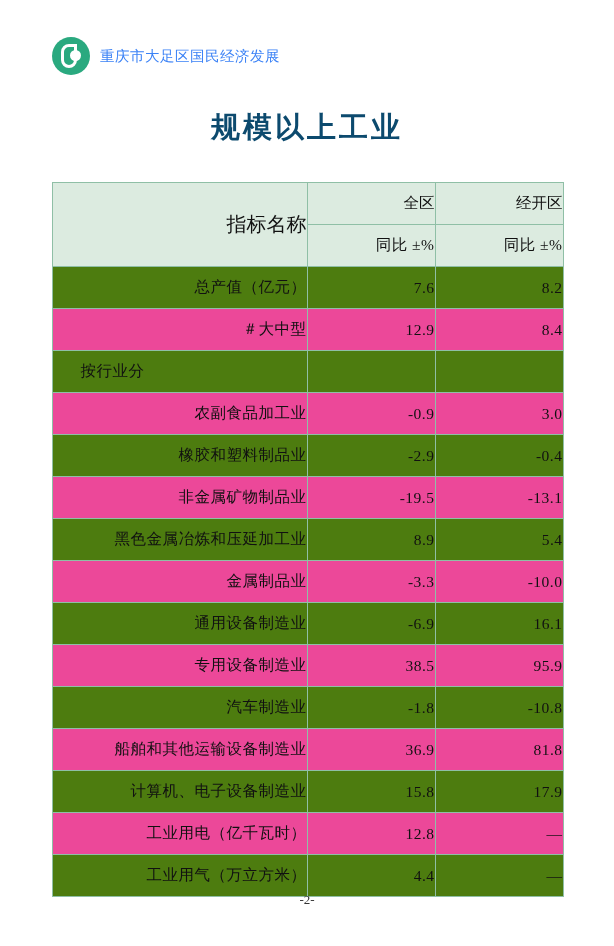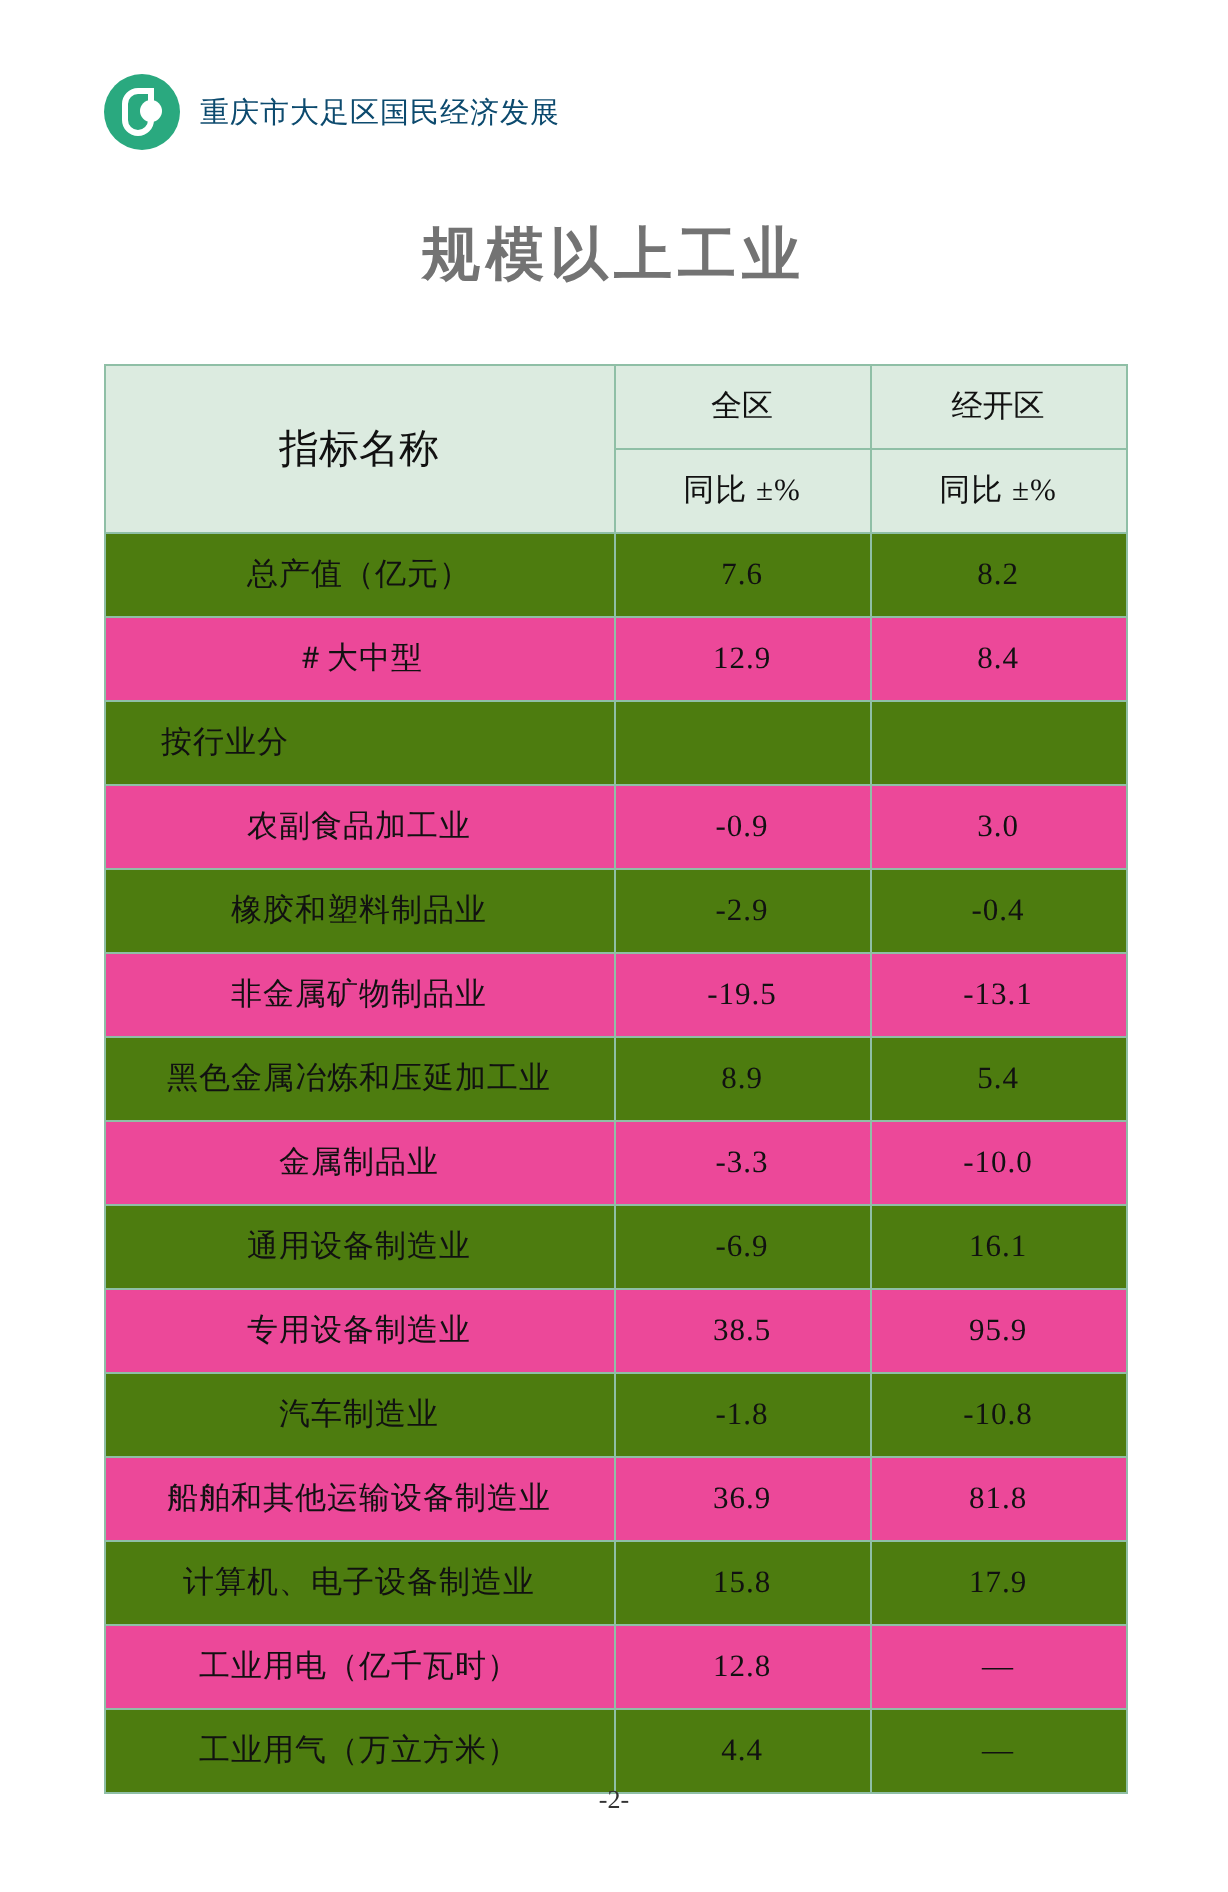--- a/index.html
+++ b/index.html
@@ -52,50 +52,50 @@
     position: absolute;
     left: 18px;
     top: 13px;
     width: 11px;
     height: 11px;
     background: #ffffff;
     border-radius: 50%;
   }
   .org-name {
     font-size: 14.5px;
-    color: #0c4a6e;
+    color: #3b82f6;
     font-family: Liberation Sans, sans-serif;
     letter-spacing: 0.5px;
     white-space: nowrap;
   }
   
   .title {
     text-align: center;
     font-size: 29px;
     font-weight: bold;
-    color: #737373;
+    color: #0c4a6e;
     letter-spacing: 3px;
     margin-top: 26px;
     font-family: "Liberation Serif", serif;
   }
   
   .table-wrap {
     margin: 34px auto 0 auto;
     width: 511px;
   }
   table.data {
     border-collapse: collapse;
     width: 511px;
     table-layout: fixed;
   }
   table.data td, table.data th {
     border: 1px solid #8fbfa6;
     font-size: 15.5px;
     color: #111111;
-    text-align: center;
+    text-align: right;
     font-weight: normal;
     font-family: "Liberation Serif", serif;
     padding: 0;
     height: 41px;
     vertical-align: middle;
   }
   col.c0 { width: 255px; }
   col.c1 { width: 128px; }
   col.c2 { width: 128px; }
   .head-cell {

